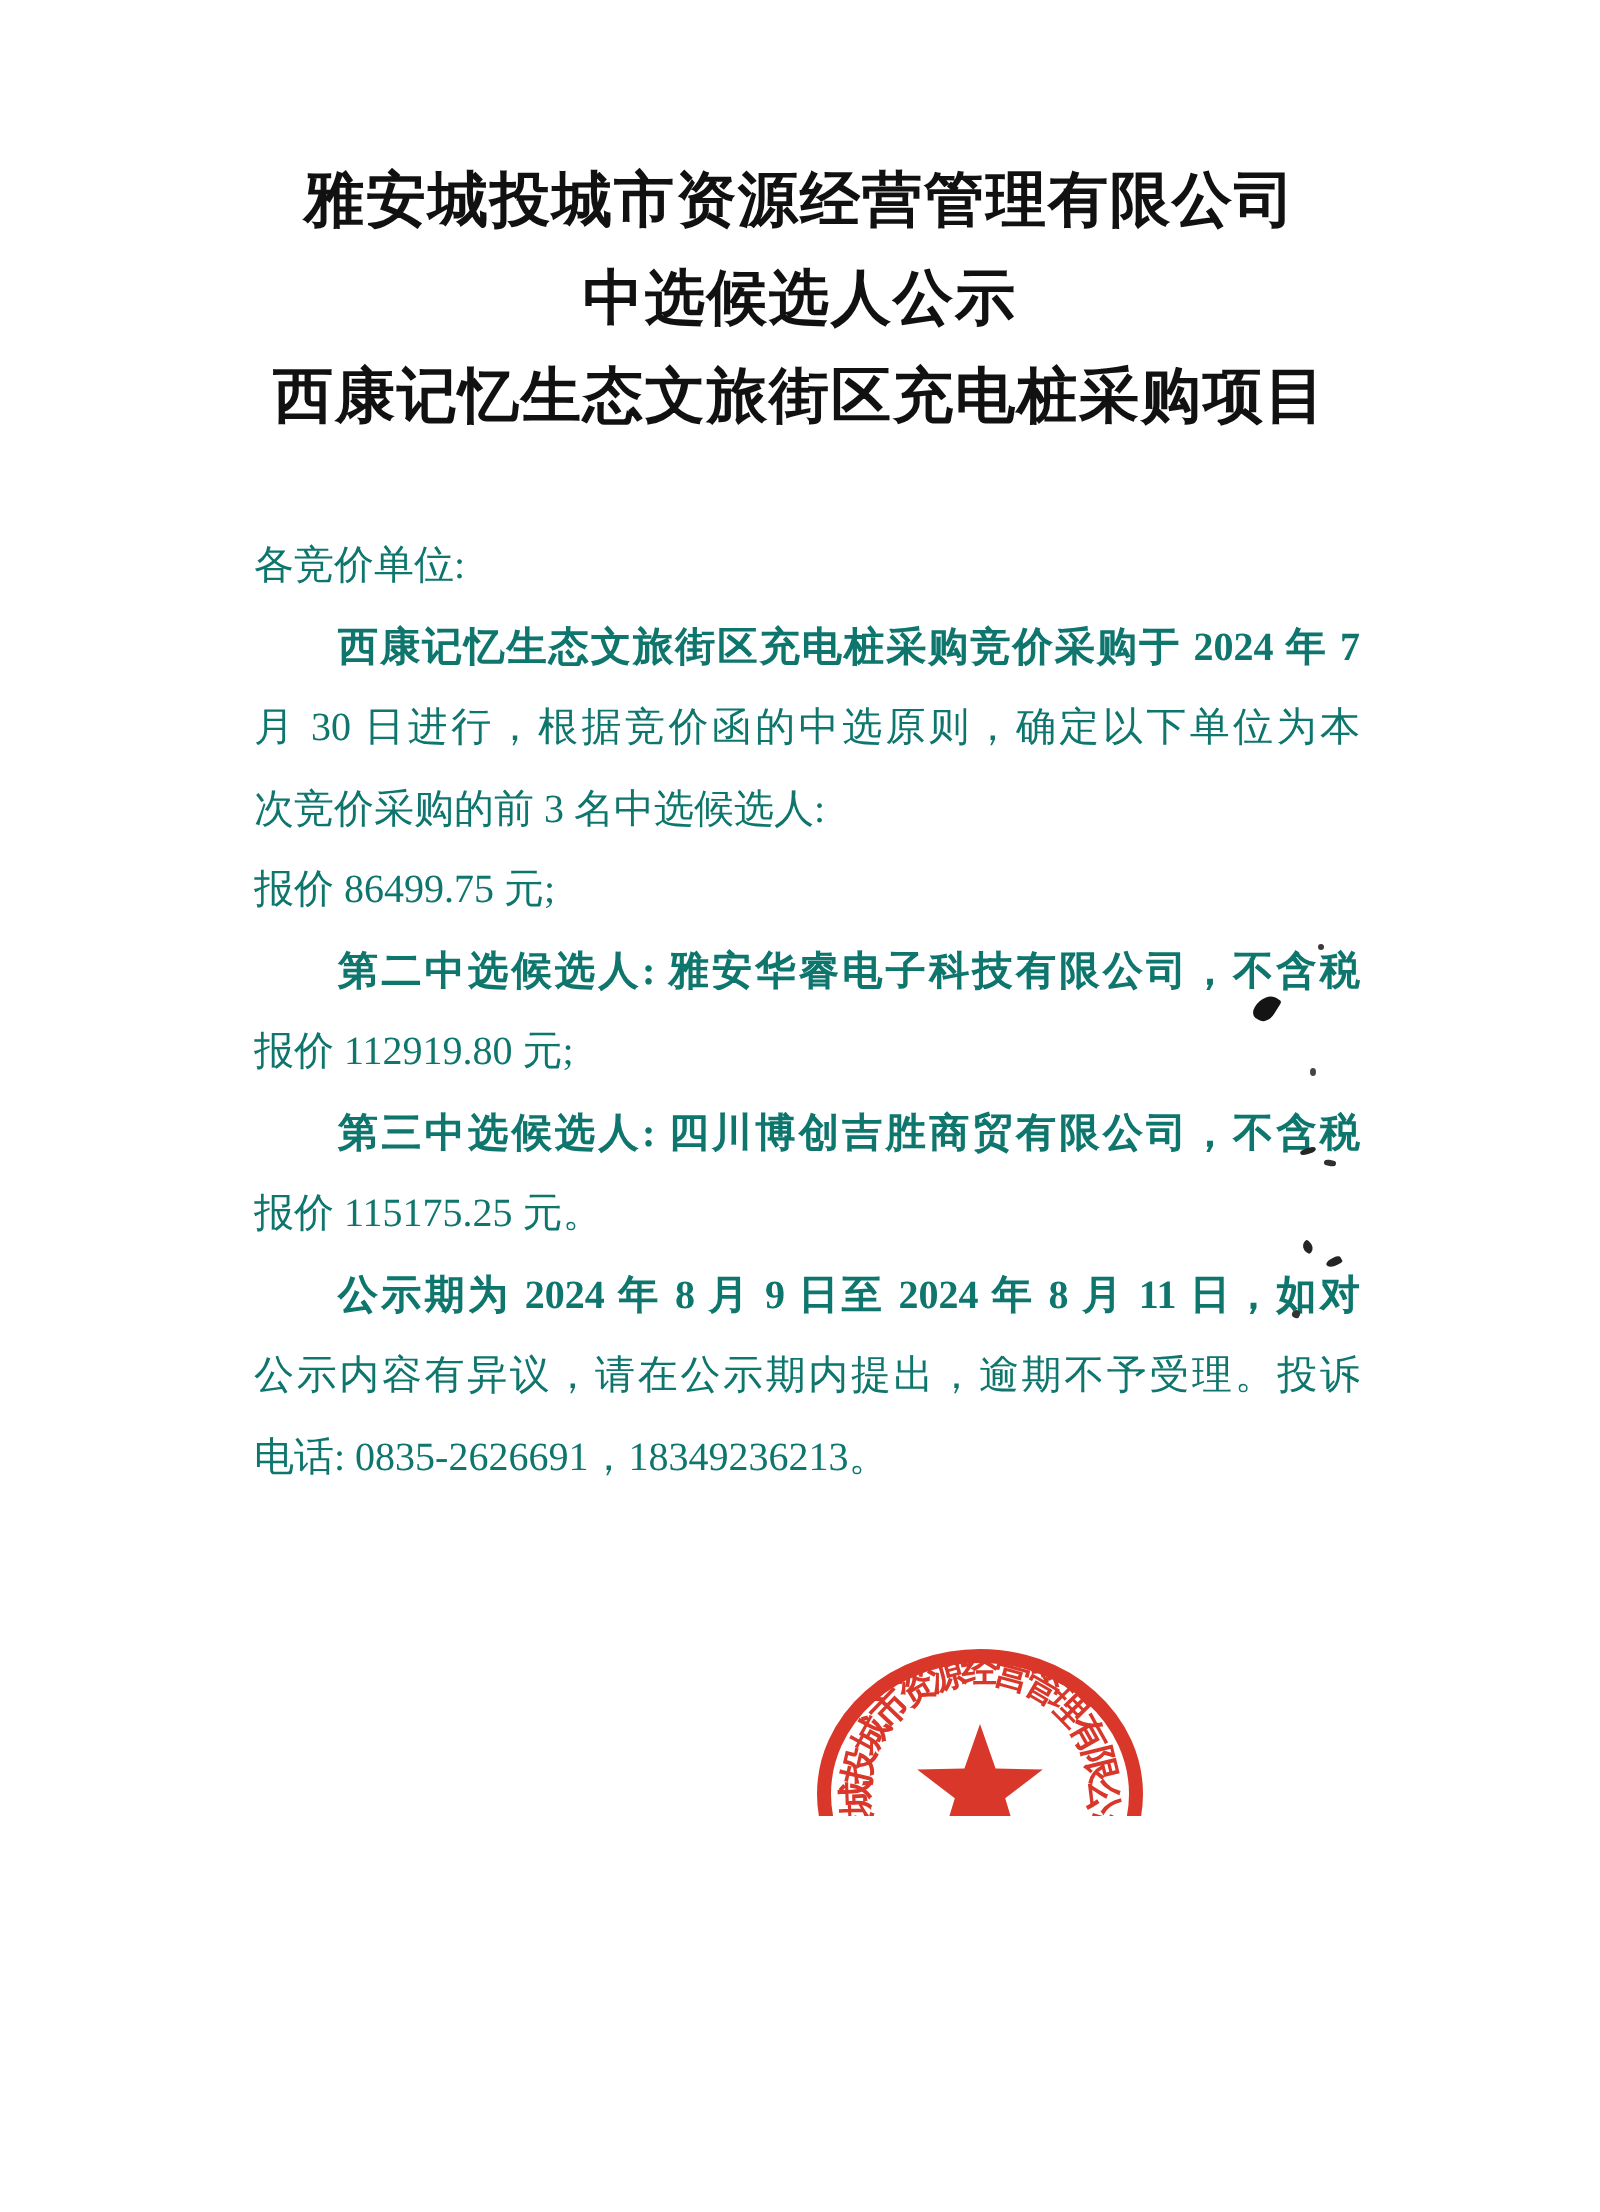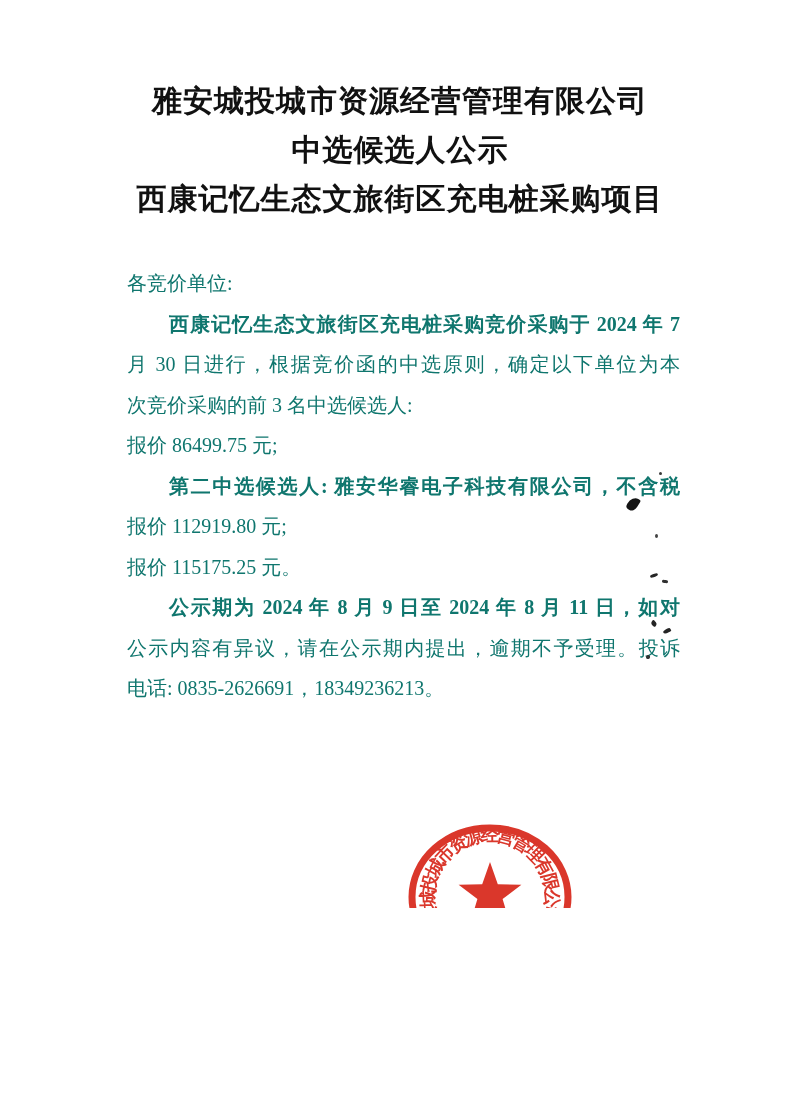--- a/index.html
+++ b/index.html
@@ -94,20 +94,21 @@
   </div>
 
   <div class="body-block">
     <div class="body-line">各竞价单位:</div>
     <div class="body-line indent fill">西康记忆生态文旅街区充电桩采购竞价采购于 2024 年 7</div>
     <div class="body-line fill">月 30 日进行，根据竞价函的中选原则，确定以下单位为本</div>
     <div class="body-line">次竞价采购的前 3 名中选候选人:</div>
     <div class="body-line">报价 86499.75 元;</div>
     <div class="body-line indent fill">第二中选候选人: 雅安华睿电子科技有限公司，不含税</div>
     <div class="body-line">报价 112919.80 元;</div>
+    <div class="body-line indent fill">第三中选候选人: 四川博创吉胜商贸有限公司，不含税</div>
     <div class="body-line">报价 115175.25 元。</div>
     <div class="body-line indent fill">公示期为 2024 年 8 月 9 日至 2024 年 8 月 11 日，如对</div>
     <div class="body-line fill">公示内容有异议，请在公示期内提出，逾期不予受理。投诉</div>
     <div class="body-line">电话: 0835-2626691，18349236213。</div>
   </div>
 
   <div class="signature-line">雅安城投城市资源经营管理有限公司</div>
   <div class="date-line">2024 年 8 月 8 日</div>
 
   <svg class="seal" viewBox="0 0 230 230" xmlns="http://www.w3.org/2000/svg">

